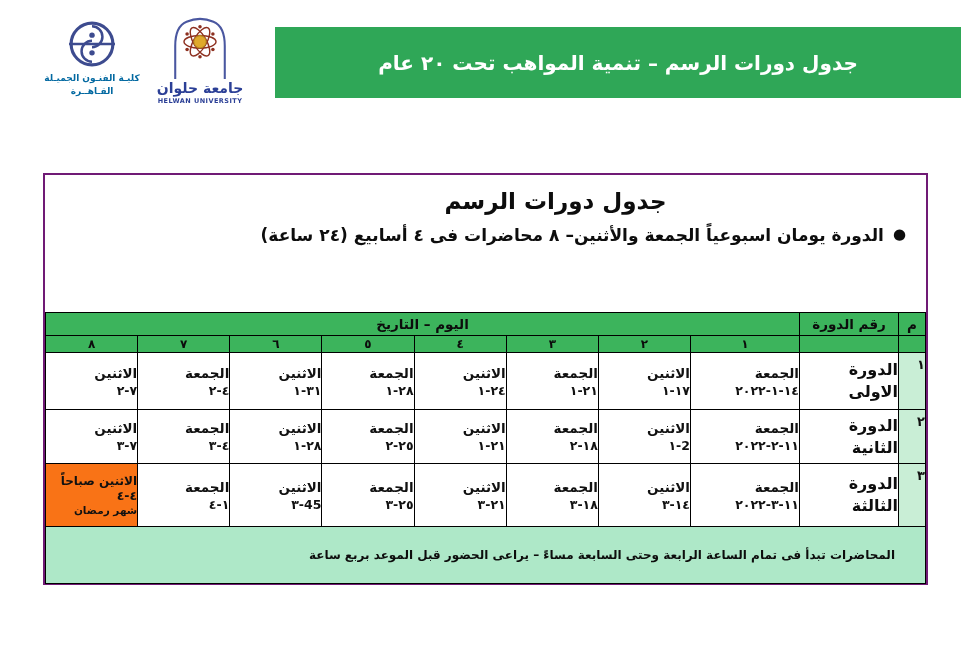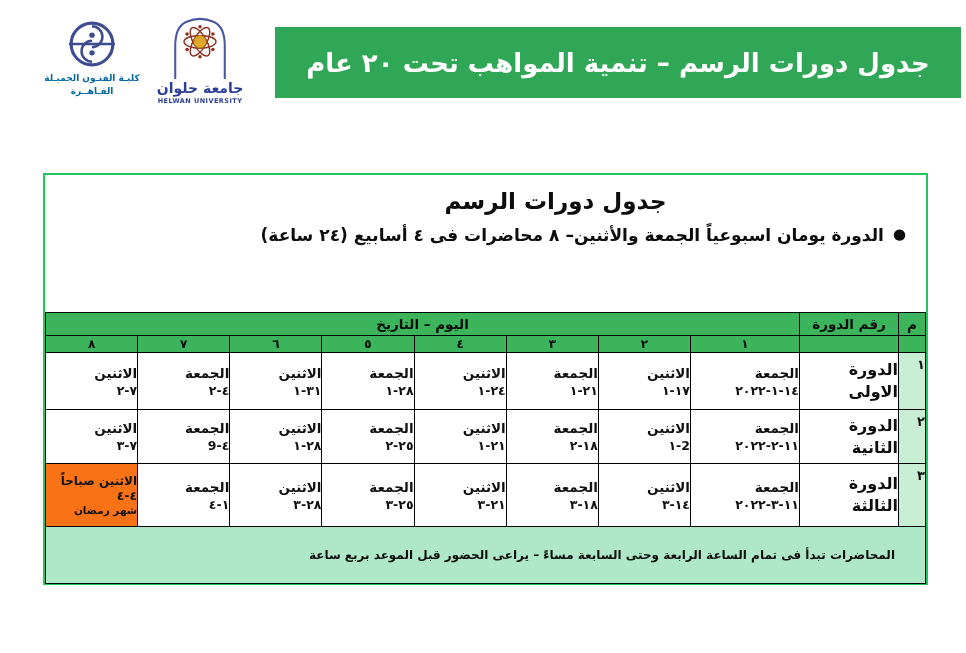--- a/index.html
+++ b/index.html
@@ -12,26 +12,26 @@
   .logo{position:absolute;text-align:center;}
   .logo-fine-arts{left:42px;top:20px;width:100px;color:#0369a1;}
   .logo-fine-arts .fa-line{font-size:9px;font-weight:bold;line-height:1.45;direction:rtl;}
   .logo-helwan{left:150px;top:16px;width:100px;color:#2b3f96;}
   .hu-ar{font-size:14px;font-weight:bold;margin-top:-3px;direction:rtl;line-height:1.1;}
   .hu-en{font-size:6.5px;font-weight:bold;letter-spacing:0.45px;margin-top:1px;}
   .banner{
     position:absolute;left:275px;top:27px;width:686px;height:71px;
     background:#2fa757;color:#ffffff;direction:rtl;
     display:flex;align-items:center;justify-content:center;
-    font-size:26px;font-weight:bold;
+    font-size:20px;font-weight:bold;
   }
   
   .doc-box{
     position:absolute;left:43px;top:173px;width:885px;height:412px;
-    border:2px solid #22c55e;box-sizing:border-box;direction:rtl;background:#fff;
+    border:2px solid #701a75;box-sizing:border-box;direction:rtl;background:#fff;
   }
   .doc-title{
     margin:13px 0 0;text-align:center;transform:translateX(70px);
     font-size:23px;font-weight:bold;color:#0d0d0d;
   }
   .bullets{margin:9px 20px 0;}
   .bullet{font-size:17px;font-weight:bold;line-height:1.5;margin-top:7px;color:#0d0d0d;}
   .bullet .dot{font-size:15px;margin-left:9px;vertical-align:2px;}
   
   table.sched{
@@ -195,21 +195,21 @@
         <td class="sc">
             <div class="day">الجمعة</div>
             <div class="date">٢٥-٢</div>
           </td>
         <td class="sc">
             <div class="day">الاثنين</div>
             <div class="date">٢٨-١</div>
           </td>
         <td class="sc">
             <div class="day">الجمعة</div>
-            <div class="date">٤-9</div>
+            <div class="date">٤-٣</div>
           </td>
         <td class="sc">
             <div class="day">الاثنين</div>
             <div class="date">٧-٣</div>
           </td>
       </tr>
       <tr class="r3">
         <td class="idx-cell">٣</td>
         <td class="course">
           <div>الدورة</div>
@@ -230,21 +230,21 @@
         <td class="sc">
             <div class="day">الاثنين</div>
             <div class="date">٢١-٣</div>
           </td>
         <td class="sc">
             <div class="day">الجمعة</div>
             <div class="date">٢٥-٣</div>
           </td>
         <td class="sc">
             <div class="day">الاثنين</div>
-            <div class="date">٢٨-٣</div>
+            <div class="date">45-٣</div>
           </td>
         <td class="sc">
             <div class="day">الجمعة</div>
             <div class="date">١-٤</div>
           </td>
         <td class="sc ramadan">
           <div class="day">الاثنين صباحاً</div>
           <div class="date">٤-٤</div>
           <div class="note">شهر رمضان</div>
         </td>

